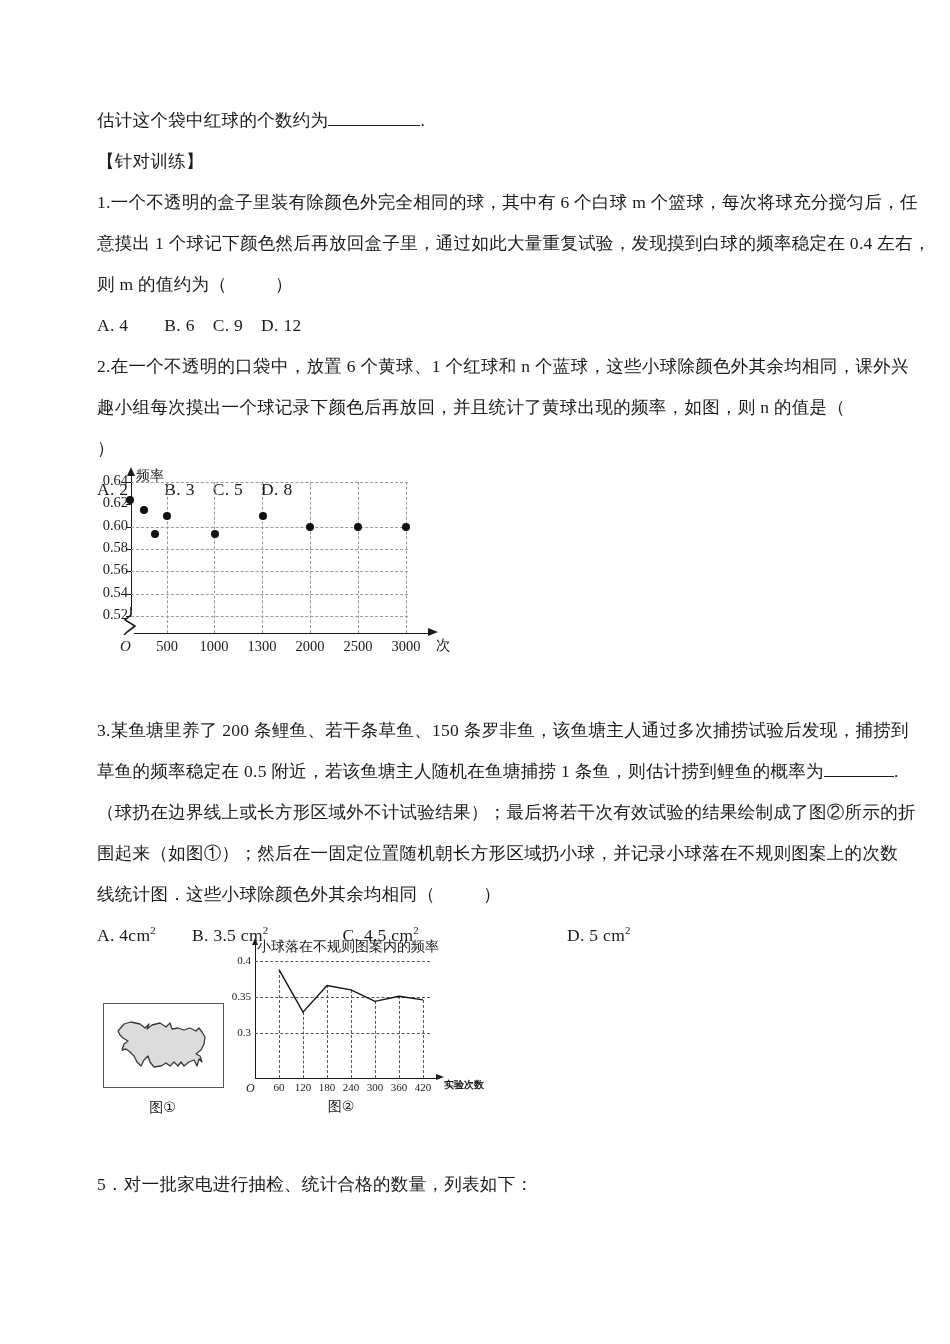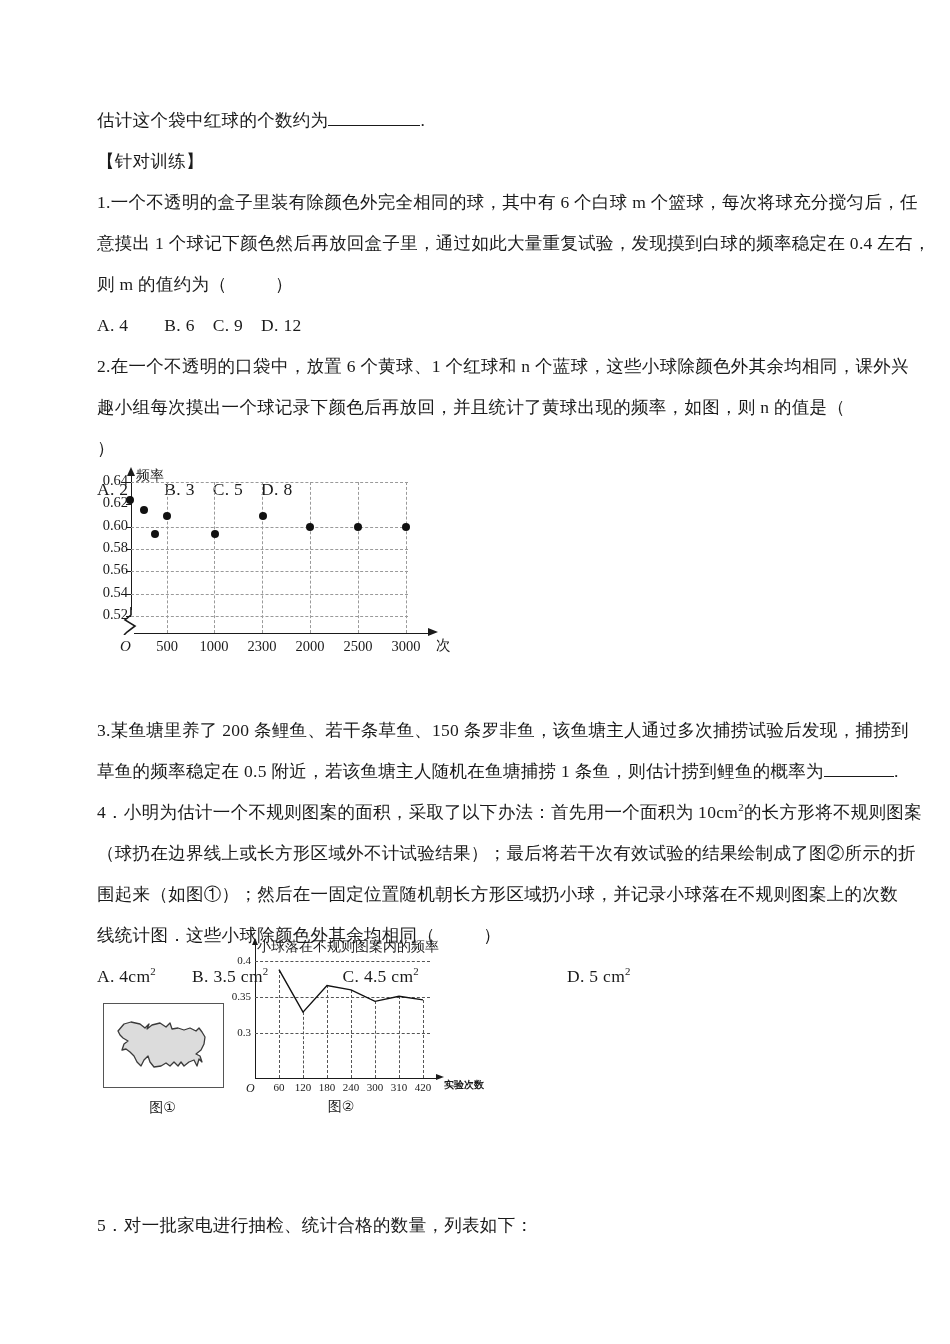--- a/index.html
+++ b/index.html
@@ -330,23 +330,20 @@
       <span>A. 2</span><span class="gap-md"></span><span>B. 3</span><span class="gap-sm"></span><span>C. 5</span><span class="gap-sm"></span><span>D. 8</span>
     </div>
 
     <div style="height:200px"></div>
 
     <div class="line">3.某鱼塘里养了 200 条鲤鱼、若干条草鱼、150 条罗非鱼，该鱼塘主人通过多次捕捞试验后发现，捕捞到</div>
     <div class="line">
       <span>草鱼的频率稳定在 0.5 附近，若该鱼塘主人随机在鱼塘捕捞 1 条鱼，则估计捞到鲤鱼的概率为</span><span class="blank blank-short"></span><span>.</span>
     </div>
 
-    <div class="line">
-      <span>4．小明为估计一个不规则图案的面积，采取了以下办法：首先用一个面积为 10cm</span><sup>2</sup><span>的长方形将不规则图案</span>
-    </div>
     <div class="line">（球扔在边界线上或长方形区域外不计试验结果）；最后将若干次有效试验的结果绘制成了图②所示的折</div>
     <div class="line">围起来（如图①）；然后在一固定位置随机朝长方形区域扔小球，并记录小球落在不规则图案上的次数</div>
     <div class="line">
       <span>线统计图．这些小球除颜色外其余均相同（</span><span class="paren-gap"></span><span>）</span>
     </div>
 
     <div class="line">
       <span><span>A. 4cm</span><sup>2</sup></span><span class="gap-md"></span><span><span>B. 3.5 cm</span><sup>2</sup></span><span class="gap-lg"></span><span><span>C. 4.5 cm</span><sup>2</sup></span><span class="gap-lg"></span><span class="gap-lg"></span><span><span>D. 5 cm</span><sup>2</sup></span>
     </div>
 
@@ -384,21 +381,21 @@
         <div class="c1-tick" style="top: 127.667px;"></div>
         <div class="c1-gridh" style="top: 127.667px;"></div>
         <div class="c1-ylabel" style="top: 140px;">0.52</div>
         <div class="c1-tick" style="top: 150px;"></div>
         <div class="c1-gridh" style="top: 150px;"></div>
         <div class="c1-gridv" style="left: 59px;"></div>
         <div class="c1-xlabel" style="left: 59px;">500</div>
         <div class="c1-gridv" style="left: 106px;"></div>
         <div class="c1-xlabel" style="left: 106px;">1000</div>
         <div class="c1-gridv" style="left: 154px;"></div>
-        <div class="c1-xlabel" style="left: 154px;">2300</div>
+        <div class="c1-xlabel" style="left: 154px;">1300</div>
         <div class="c1-gridv" style="left: 202px;"></div>
         <div class="c1-xlabel" style="left: 202px;">2000</div>
         <div class="c1-gridv" style="left: 250px;"></div>
         <div class="c1-xlabel" style="left: 250px;">2500</div>
         <div class="c1-gridv" style="left: 298px;"></div>
         <div class="c1-xlabel" style="left: 298px;">3000</div>
         <div class="c1-dot" style="left: 22.48px; top: 33.8667px;"></div>
         <div class="c1-dot" style="left: 35.8733px; top: 43.9167px;"></div>
         <div class="c1-dot" style="left: 47.3533px; top: 68.4833px;"></div>
         <div class="c1-dot" style="left: 58.8333px; top: 49.5px;"></div>
@@ -438,21 +435,21 @@
         <div class="c2-xlabel" style="left: 38px;">60</div>
         <div class="c2-gridv" style="left: 62px; top: 74.12px; height: 65.88px;"></div>
         <div class="c2-xlabel" style="left: 62px;">120</div>
         <div class="c2-gridv" style="left: 86px; top: 47.48px; height: 92.52px;"></div>
         <div class="c2-xlabel" style="left: 86px;">180</div>
         <div class="c2-gridv" style="left: 110px; top: 51.8px; height: 88.2px;"></div>
         <div class="c2-xlabel" style="left: 110px;">240</div>
         <div class="c2-gridv" style="left: 134px; top: 63.32px; height: 76.68px;"></div>
         <div class="c2-xlabel" style="left: 134px;">300</div>
         <div class="c2-gridv" style="left: 158px; top: 58.28px; height: 81.72px;"></div>
-        <div class="c2-xlabel" style="left: 158px;">310</div>
+        <div class="c2-xlabel" style="left: 158px;">360</div>
         <div class="c2-gridv" style="left: 182px; top: 61.88px; height: 78.12px;"></div>
         <div class="c2-xlabel" style="left: 182px;">420</div>
       </div>
     <svg class="c2-svg">
       <polyline id="c2-poly" fill="none" stroke="#111" stroke-width="1.4" points="38,31.640000000000004 62,74.11999999999999 86,47.48000000000002 110,51.80000000000002 134,63.32000000000002 158,58.28000000000002 182,61.88000000000002"></polyline>
     </svg>
     <div class="c2-origin">O</div>
     <div class="c2-axisname">实验次数</div>
     <div class="c2-cap">图②</div>
   </div>

